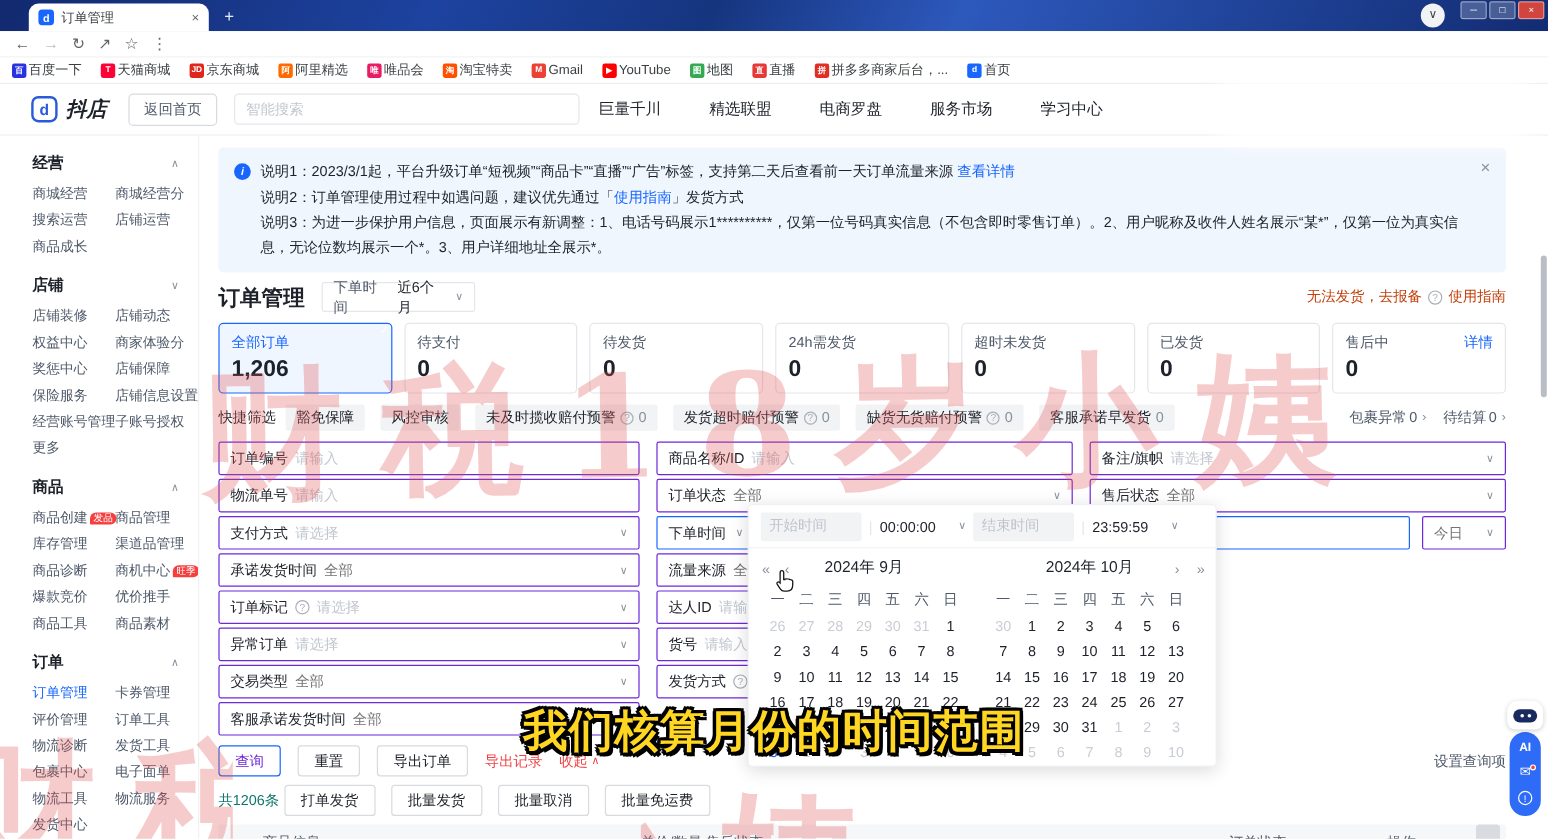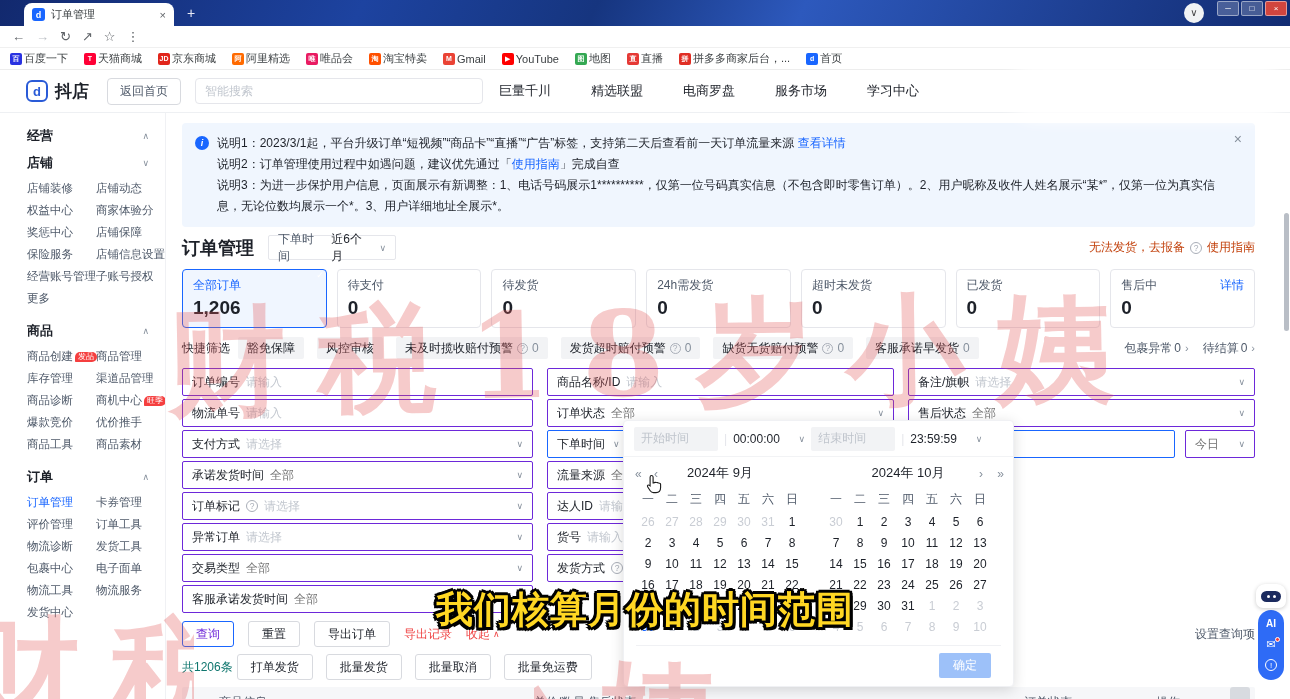--- a/index.html
+++ b/index.html
@@ -27,21 +27,21 @@
 
   .bm-bar { position:absolute; left:0; top:48px; width:1290px; height:22px; background:#fff; display:flex; align-items:center; padding:0 10px; gap:16px; border-bottom:1px solid #ededed; }
   .bm { display:inline-flex; align-items:center; gap:2px; white-space:nowrap;text-align:center; }
   .bm-ico { width:12px; height:12px; border-radius:2px; color:#fff; font-size:7px; font-weight:700; display:inline-flex; align-items:center; justify-content:center; font-style:normal; flex:none; }
   .bm-label { font-size:11px; color:#3c4043; }
 
   
   .app-header { position:absolute; left:0; top:70px; width:1290px; height:43px; background:#fff; border-bottom:1px solid #eef0f3; display:flex; align-items:center; padding:0 18px 0 26px; gap:14px; z-index:4; }
   .logo { display:flex; align-items:center; gap:7px; }
   .logo-mark { width:22px; height:22px; border:2px solid #2a5bd7; border-radius:6px; color:#2a5bd7; font-weight:700; font-size:13px; display:flex; align-items:center; justify-content:center; }
-  .logo-text { font-size:17px; font-weight:700; color:#1d2129; }
+  .logo-text { font-size:17px; font-weight:700; color:#1d2129;font-style:italic; }
   .back-home { border:1px solid #d8dadf; border-radius:4px; font-size:12px; color:#4e5969; padding:4px 12px; background:#fff; margin-left:4px; }
   .hd-search { width:288px; height:26px; border:1px solid #e5e6eb; border-radius:4px; display:flex; align-items:center; gap:6px; padding:0 9px; }
   .hd-search .ph { font-size:12px; color:#c2c7cf; }
   .hd-nav { display:flex; gap:40px; margin-left:2px; }
   .nav-item { font-size:13px; color:#1d2129; }
   .blur-patch { position:absolute; left:1020px; top:74px; width:252px; height:34px; background:#fff; border-radius:17px; box-shadow:0 0 16px 12px rgba(255,255,255,.96); z-index:6; }
 
   
   .page { position:absolute; left:0; top:113px; width:1290px; height:586px; background:#fff; }
   .sidebar { position:absolute; left:0; top:0; width:166px; height:586px; background:#fff; border-right:1px solid #f0f1f4; padding:14px 0 0 27px; overflow:hidden; }
@@ -286,20 +286,42 @@
 <div class="page">
 
   <aside class="sidebar">
 
       <section class="sb-sec">
         <div class="sb-head">
 
           <span class="sb-title">经营</span>
           <span class="sb-arrow">∧</span>
         </div>
+        <div class="sb-items">
+
+            <a class="sb-item">
+            <span>商城经营</span>
+          </a>
+
+            <a class="sb-item">
+            <span>商城经营分</span>
+          </a>
+
+            <a class="sb-item">
+            <span>搜索运营</span>
+          </a>
+
+            <a class="sb-item">
+            <span>店铺运营</span>
+          </a>
+
+            <a class="sb-item">
+            <span>商品成长</span>
+          </a>
+          </div>
       </section>
 
       <section class="sb-sec">
         <div class="sb-head">
 
           <span class="sb-title">店铺</span>
           <span class="sb-arrow">∨</span>
         </div>
         <div class="sb-items">
 
@@ -458,21 +480,21 @@
     </aside>
 
   <div class="main">
 
     <div class="notice">
       <span class="n-ico">i</span>
       <div class="n-lines">
 
           <div class="n-line"><span>说明1：2023/3/1起，平台升级订单“短视频”“商品卡”“直播”“广告”标签，支持第二天后查看前一天订单流量来源 </span><a class="n-link">查看详情</a></div>
 
-          <div class="n-line"><span>说明2：订单管理使用过程中如遇问题，建议优先通过「</span><a class="n-link">使用指南</a><span>」完成自查</span></div>
+          <div class="n-line"><span>说明2：订单管理使用过程中如遇问题，建议优先通过「</span><a class="n-link">使用指南</a><span>」发货方式</span></div>
 
           <div class="n-line"><span>说明3：为进一步保护用户信息，页面展示有新调整：1、电话号码展示1**********，仅第一位号码真实信息（不包含即时零售订单）。2、用户昵称及收件人姓名展示“某*”，仅第一位为真实信息，无论位数均展示一个*。3、用户详细地址全展示*。</span></div>
         </div>
       <span class="n-close">×</span>
     </div>
 
     <div class="title-row">
       <h1 class="page-title">订单管理</h1>
       <div class="time-filter">
         <span class="tf-label">下单时间</span>
@@ -927,23 +949,20 @@
             <span class="dc muted">4</span>
             <span class="dc muted">5</span>
             <span class="dc muted">6</span>
             <span class="dc muted">7</span>
             <span class="dc muted">8</span>
             <span class="dc muted">9</span>
             <span class="dc muted">10</span>
           </div>
         </div>
       </div>
-    <div class="pp-foot">
-      <button class="confirm">确定</button>
-    </div>
   </div>
 </div>
 
 <div class="wm wm-a">财税18岁小姨</div>
 <div class="wm wm-b">财税18岁小姨</div>
 <div class="wm wm-c">财税18岁小姨</div>
 <div class="subtitle">我们核算月份的时间范围</div>
 
 <div class="assist">
   <div class="robot"></div>

